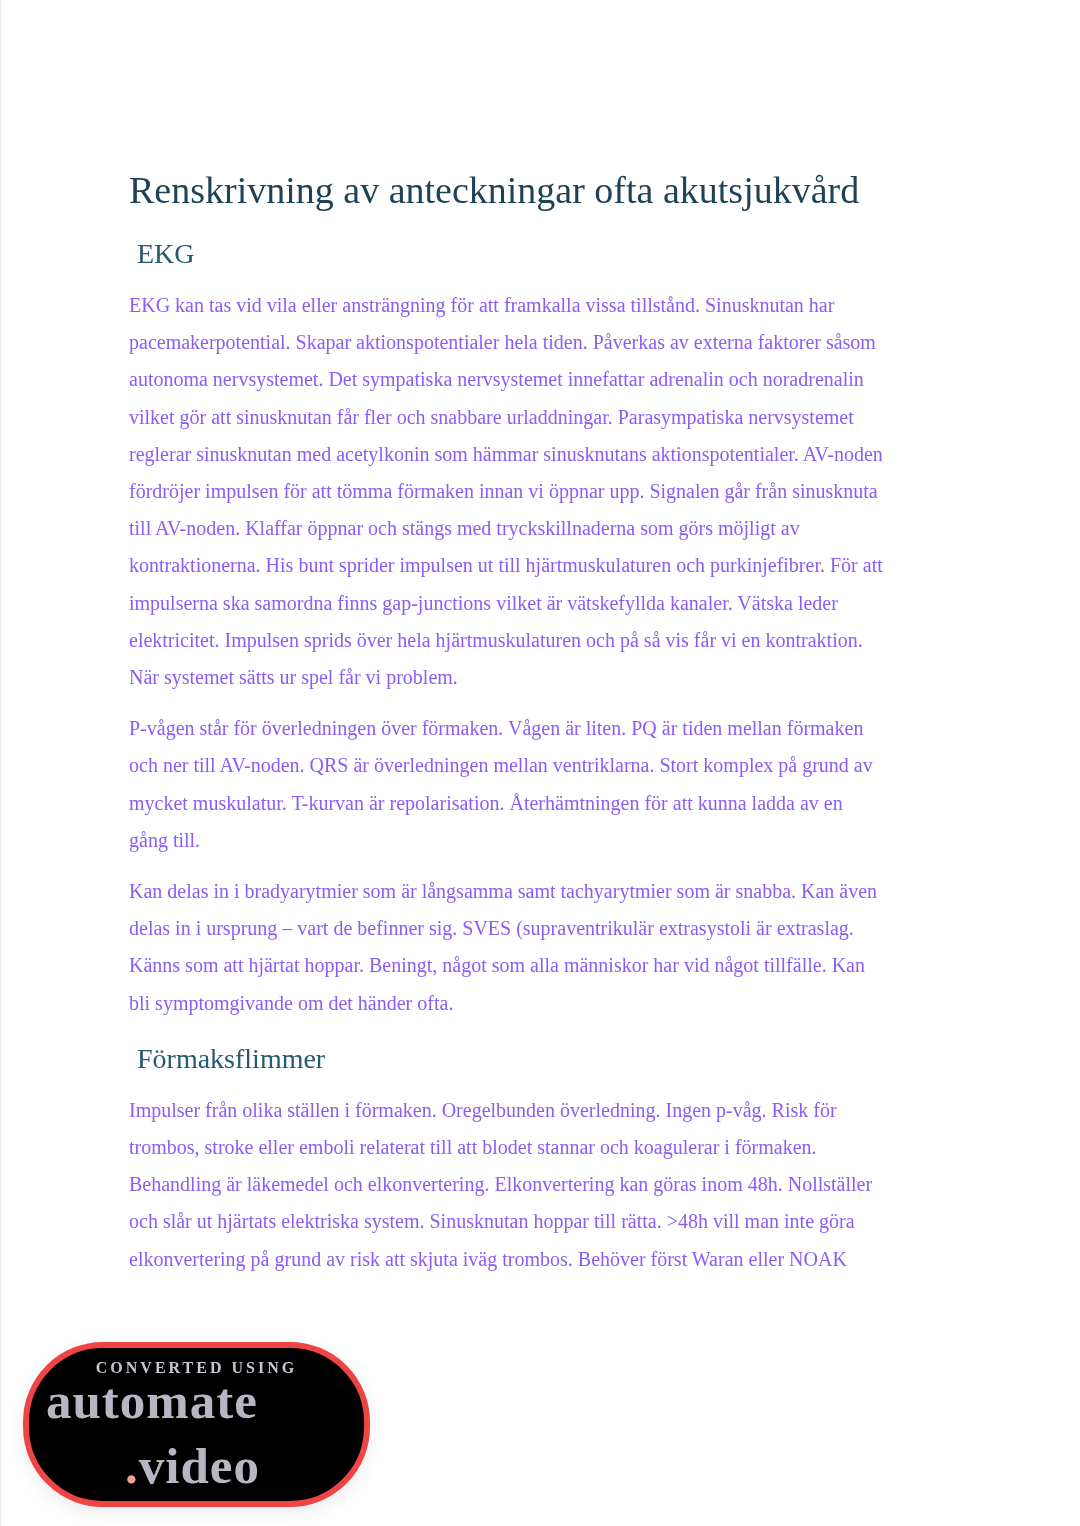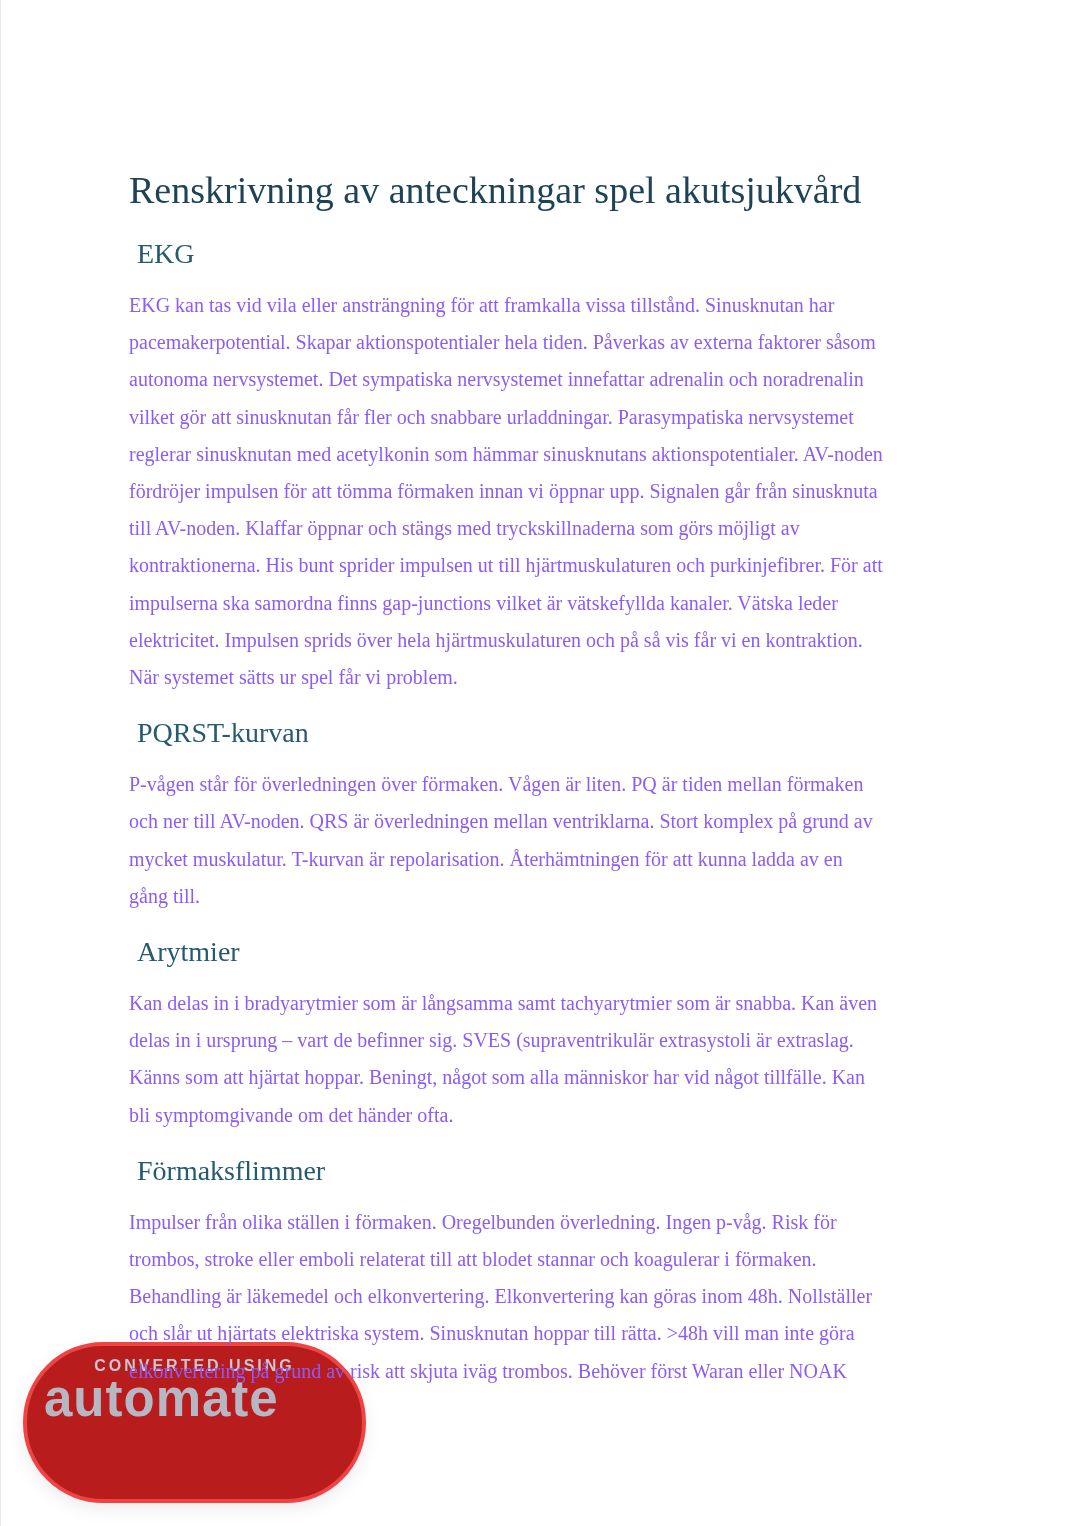--- a/index.html
+++ b/index.html
@@ -48,26 +48,26 @@
     color: #8b5cf6;
     white-space: nowrap;
   }
   
   .watermark {
     position: absolute;
     left: 22px;
     top: 1342px;
     width: 335px;
     height: 153px;
-    background: #b91c1c;
-    border: 4px solid #ef4444;
+    background: #000000;
+    border: 6px solid #ef4444;
     border-radius: 80px;
     box-shadow: 0 6px 16px rgba(120,120,140,0.14);
     z-index: 1;
-    font-family: Liberation Sans, sans-serif;
+    font-family: Liberation Serif, serif;
   }
   .wm-label {
     position: absolute;
     top: 11px;
     left: 0;
     width: 100%;
     text-align: center;
     font-size: 16px;
     font-weight: 700;
     letter-spacing: 3px;
@@ -99,31 +99,30 @@
   .wm-dot { color: #f5a192; }
 </style>
 </head>
 <body>
 
 <div class="page">
 
   <div class="watermark">
     <div class="wm-label">CONVERTED USING</div>
     <div class="wm-brand-top">automate</div>
+    <div class="wm-brand-bottom"><span class="wm-dot">.</span><span>video</span></div>
   </div>
 
   <div class="content">
-    <h1 class="title">Renskrivning av anteckningar spel akutsjukvård</h1>
+    <h1 class="title">Renskrivning av anteckningar ofta akutsjukvård</h1>
 
     <h2 class="section-heading">EKG</h2>
     <p class="section-paragraph">EKG kan tas vid vila eller ansträngning för att framkalla vissa tillstånd. Sinusknutan har<br>pacemakerpotential. Skapar aktionspotentialer hela tiden. Påverkas av externa faktorer såsom<br>autonoma nervsystemet. Det sympatiska nervsystemet innefattar adrenalin och noradrenalin<br>vilket gör att sinusknutan får fler och snabbare urladdningar. Parasympatiska nervsystemet<br>reglerar sinusknutan med acetylkonin som hämmar sinusknutans aktionspotentialer. AV-noden<br>fördröjer impulsen för att tömma förmaken innan vi öppnar upp. Signalen går från sinusknuta<br>till AV-noden. Klaffar öppnar och stängs med tryckskillnaderna som görs möjligt av<br>kontraktionerna. His bunt sprider impulsen ut till hjärtmuskulaturen och purkinjefibrer. För att<br>impulserna ska samordna finns gap-junctions vilket är vätskefyllda kanaler. Vätska leder<br>elektricitet. Impulsen sprids över hela hjärtmuskulaturen och på så vis får vi en kontraktion.<br>När systemet sätts ur spel får vi problem.</p>
 
-    <h2 class="section-heading">PQRST-kurvan</h2>
     <p class="section-paragraph">P-vågen står för överledningen över förmaken. Vågen är liten. PQ är tiden mellan förmaken<br>och ner till AV-noden. QRS är överledningen mellan ventriklarna. Stort komplex på grund av<br>mycket muskulatur. T-kurvan är repolarisation. Återhämtningen för att kunna ladda av en<br>gång till.</p>
 
-    <h2 class="section-heading">Arytmier</h2>
     <p class="section-paragraph">Kan delas in i bradyarytmier som är långsamma samt tachyarytmier som är snabba. Kan även<br>delas in i ursprung – vart de befinner sig. SVES (supraventrikulär extrasystoli är extraslag.<br>Känns som att hjärtat hoppar. Beningt, något som alla människor har vid något tillfälle. Kan<br>bli symptomgivande om det händer ofta.</p>
 
     <h2 class="section-heading">Förmaksflimmer</h2>
     <p class="section-paragraph">Impulser från olika ställen i förmaken. Oregelbunden överledning. Ingen p-våg. Risk för<br>trombos, stroke eller emboli relaterat till att blodet stannar och koagulerar i förmaken.<br>Behandling är läkemedel och elkonvertering. Elkonvertering kan göras inom 48h. Nollställer<br>och slår ut hjärtats elektriska system. Sinusknutan hoppar till rätta. &gt;48h vill man inte göra<br>elkonvertering på grund av risk att skjuta iväg trombos. Behöver först Waran eller NOAK</p>
   </div>
 
 </div>
 
 </body></html>

